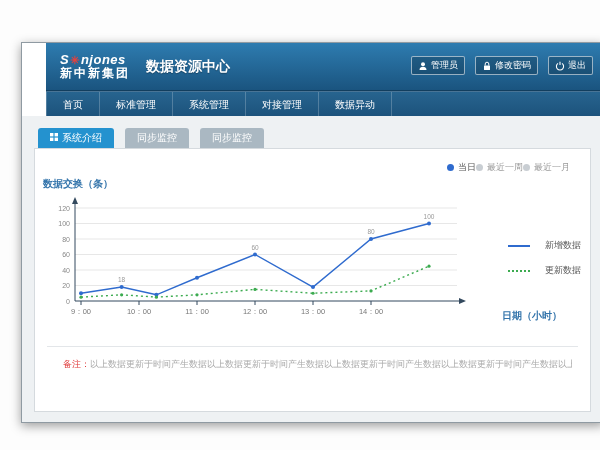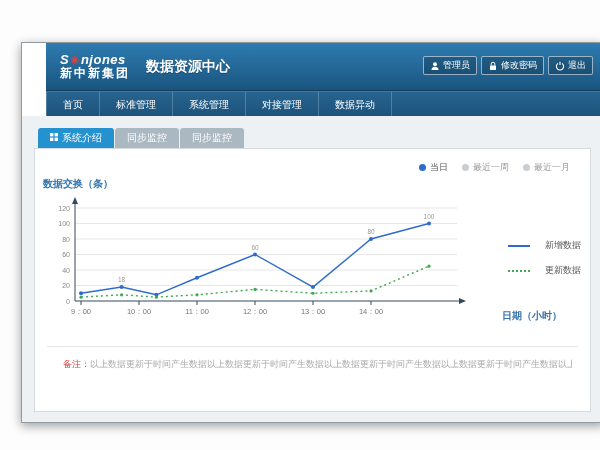--- a/index.html
+++ b/index.html
@@ -8,43 +8,43 @@
     background:#fff;box-shadow:0 3px 10px rgba(0,0,0,.38);border:1px solid #8f9aa2;padding-left:24px;}
   
   .header{position:relative;height:47px;background:linear-gradient(#2e7cb0,#1a547f);
     display:flex;align-items:center;border-bottom:1px solid #123e5e;}
   .logo{margin-left:14px;line-height:1.1;}
   .logo-en{color:#fff;font-style:italic;font-weight:bold;font-size:13px;letter-spacing:.5px;}
   .logo-en .star{color:#e8403c;font-style:normal;font-size:11px;padding:0 1px;}
   .logo-cn{color:#fff;font-weight:bold;font-size:12px;letter-spacing:2px;}
   .app-title{color:#fff;font-size:14px;font-weight:bold;margin-left:16px;
     text-shadow:0 1px 1px rgba(0,0,0,.3);}
-  .header-actions{position:absolute;right:10px;top:13px;display:flex;gap:4px;}
+  .header-actions{position:absolute;right:10px;top:13px;display:flex;gap:10px;}
   .hbtn{display:flex;align-items:center;gap:3px;background:rgba(0,0,0,.18);
     border:1px solid rgba(255,255,255,.55);border-radius:2px;color:#fff;
     font-size:9px;padding:2px 6px;cursor:pointer;font-family:inherit;}
   .hbtn svg{display:block;}
   
   .nav{height:25px;background:linear-gradient(#27648f,#1c527b);display:flex;
     border-top:1px solid rgba(255,255,255,.2);}
   .nav-item{color:#fff;font-size:10px;line-height:25px;padding:0 16px;cursor:pointer;
     border-right:1px solid rgba(255,255,255,.22);}
   .nav-item:first-child{border-left:1px solid rgba(255,255,255,.22);}
   
   .content{position:absolute;left:0;right:0;top:73px;bottom:0;background:#eef1f3;
     padding:10px 12px;box-sizing:border-box;}
-  .tabs{display:flex;gap:1px;height:22px;align-items:flex-end;margin-left:4px;}
+  .tabs{display:flex;gap:11px;height:22px;align-items:flex-end;margin-left:4px;}
   .tab{font-size:10px;color:#fff;line-height:20px;padding:0 12px;
     border-radius:3px 3px 0 0;background:#aab8c2;cursor:pointer;display:flex;
     align-items:center;gap:4px;}
   .tab.active{background:#2492cf;}
   .panel{position:relative;background:#fff;border:1px solid #d5dade;
     height:calc(100% - 22px);box-sizing:border-box;}
   
-  .period-legend{position:absolute;top:12px;right:20px;display:flex;gap:14px;}
+  .period-legend{position:absolute;top:12px;right:20px;display:flex;}
   .pl-item{display:flex;align-items:center;gap:4px;font-size:9px;color:#999;cursor:pointer;}
   .pl-item.active{color:#555;}
   .pl-dot{width:7px;height:7px;border-radius:50%;background:#ccc;}
   
   .y-title{position:absolute;left:8px;top:28px;font-size:10px;color:#3374ab;font-weight:bold;}
   .x-title{position:absolute;right:28px;top:160px;font-size:10px;color:#3374ab;font-weight:bold;}
   #chart{position:absolute;left:10px;top:46px;}
   
   .series-legend{position:absolute;right:8px;top:90px;width:74px;}
   .sl-item{display:flex;align-items:center;gap:15px;font-size:9px;color:#555;

